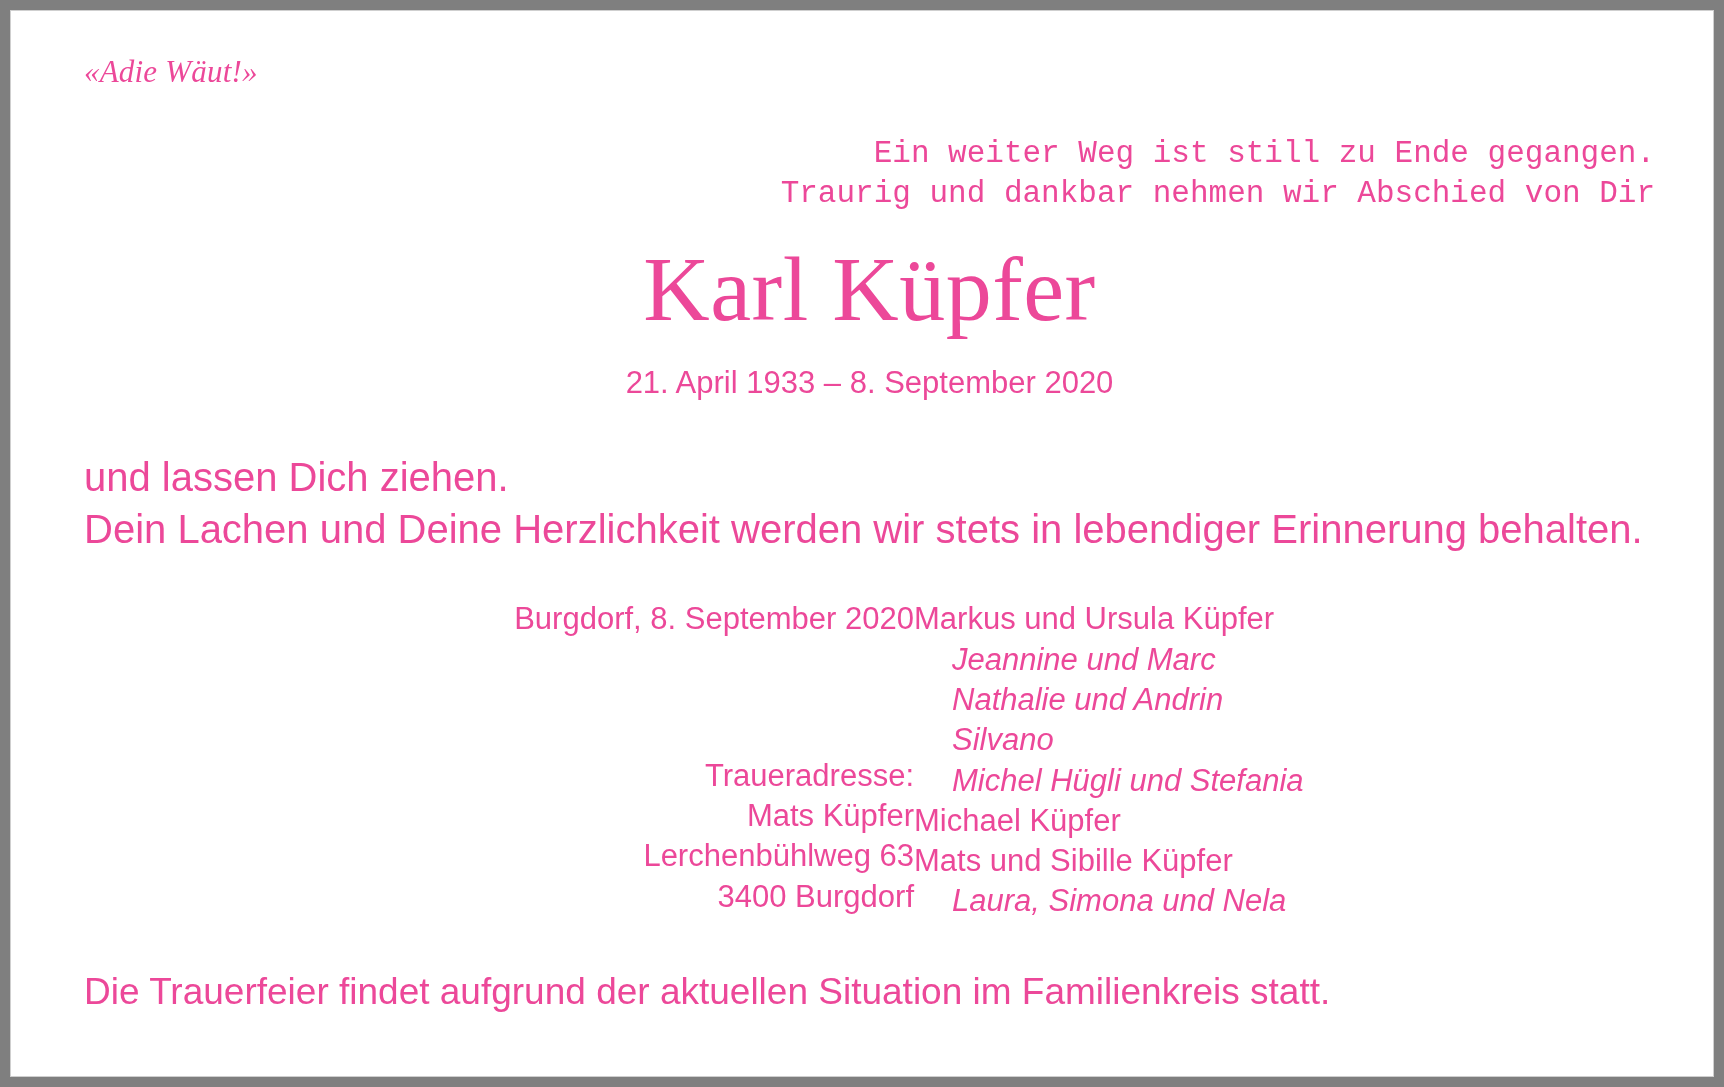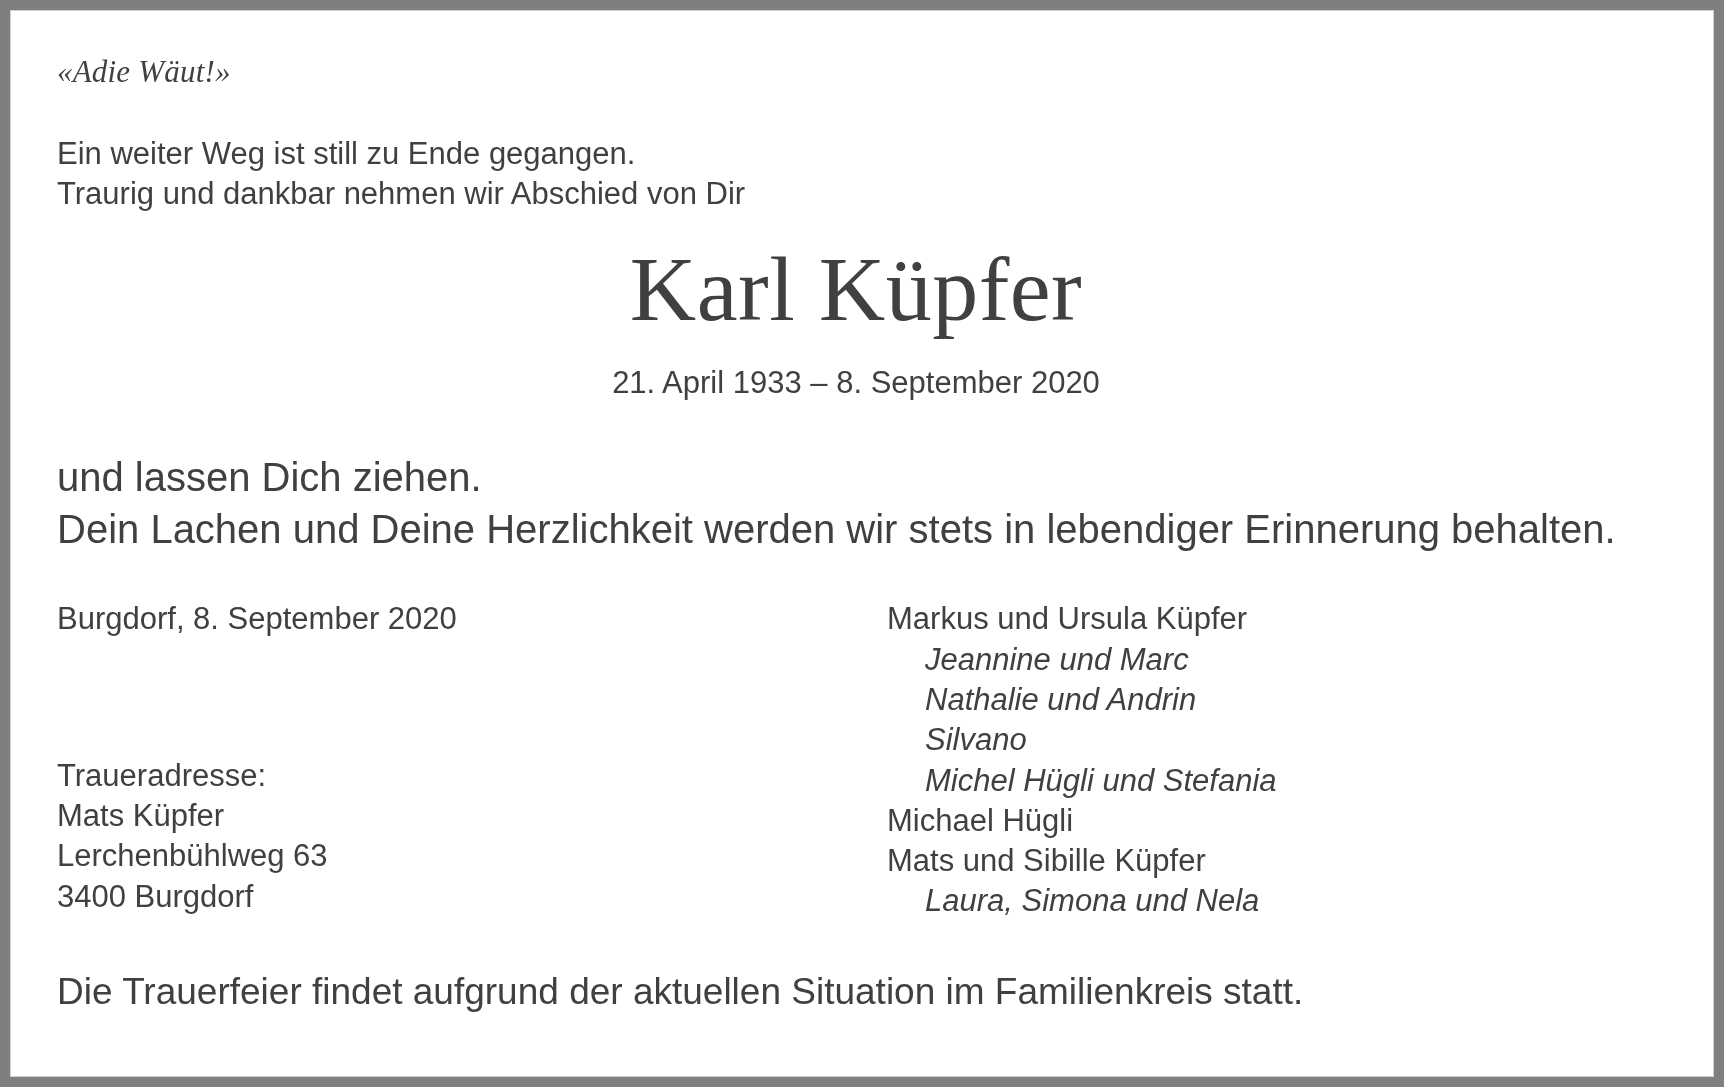--- a/index.html
+++ b/index.html
@@ -21,35 +21,36 @@
     height: 1067px;
     background: #ffffff;
     box-sizing: border-box;
     border: 1px solid #cfcfcf;
   }
   .notice {
     position: relative;
     width: 100%;
     height: 100%;
     box-sizing: border-box;
-    padding: 42px 58px 0 46px;
-    color: #404040;
+    padding: 42px 58px 0 73px;
+    color: #ec4899;
   }
   .quote {
     font-family: "Liberation Serif", serif;
     font-style: italic;
     font-size: 31px;
     line-height: 1.2;
     letter-spacing: 0.2px;
   }
   .intro {
     margin-top: 44px;
     font-size: 31px;
     line-height: 1.30;
-    font-family: Liberation Sans, sans-serif;
+    font-family: Liberation Mono, monospace;
+    text-align: right;
   }
   .intro div {
     white-space: pre;
   }
   .name-block {
     text-align: center;
     margin-top: 26px;
   }
   .deceased-name {
     font-family: "Liberation Serif", serif;
@@ -73,20 +74,21 @@
   }
   .columns {
     margin-top: 44px;
     display: flex;
     font-size: 31px;
     line-height: 1.30;
   }
   .col-left {
     width: 830px;
     flex: 0 0 830px;
+    text-align: right;
   }
   .col-right {
     flex: 1 1 auto;
   }
   .col-left .place-date {
     margin-bottom: 0;
   }
   .address-block {
     margin-top: 116px;
   }
@@ -138,21 +140,21 @@
           <div>Lerchenbühlweg 63</div>
           <div>3400 Burgdorf</div>
         </div>
       </div>
       <div class="col-right">
         <div class="survivor">Markus und Ursula Küpfer</div>
         <div class="survivor indent">Jeannine und Marc</div>
         <div class="survivor indent">Nathalie und Andrin</div>
         <div class="survivor indent">Silvano</div>
         <div class="survivor indent">Michel Hügli und Stefania</div>
-        <div class="survivor">Michael Hügli</div>
+        <div class="survivor">Michael Küpfer</div>
         <div class="survivor">Mats und Sibille Küpfer</div>
         <div class="survivor indent">Laura, Simona und Nela</div>
       </div>
     </div>
 
     <div class="ceremony">Die Trauerfeier findet aufgrund der aktuellen Situation im Familienkreis statt.</div>
 
   </div>
 </div>
 

